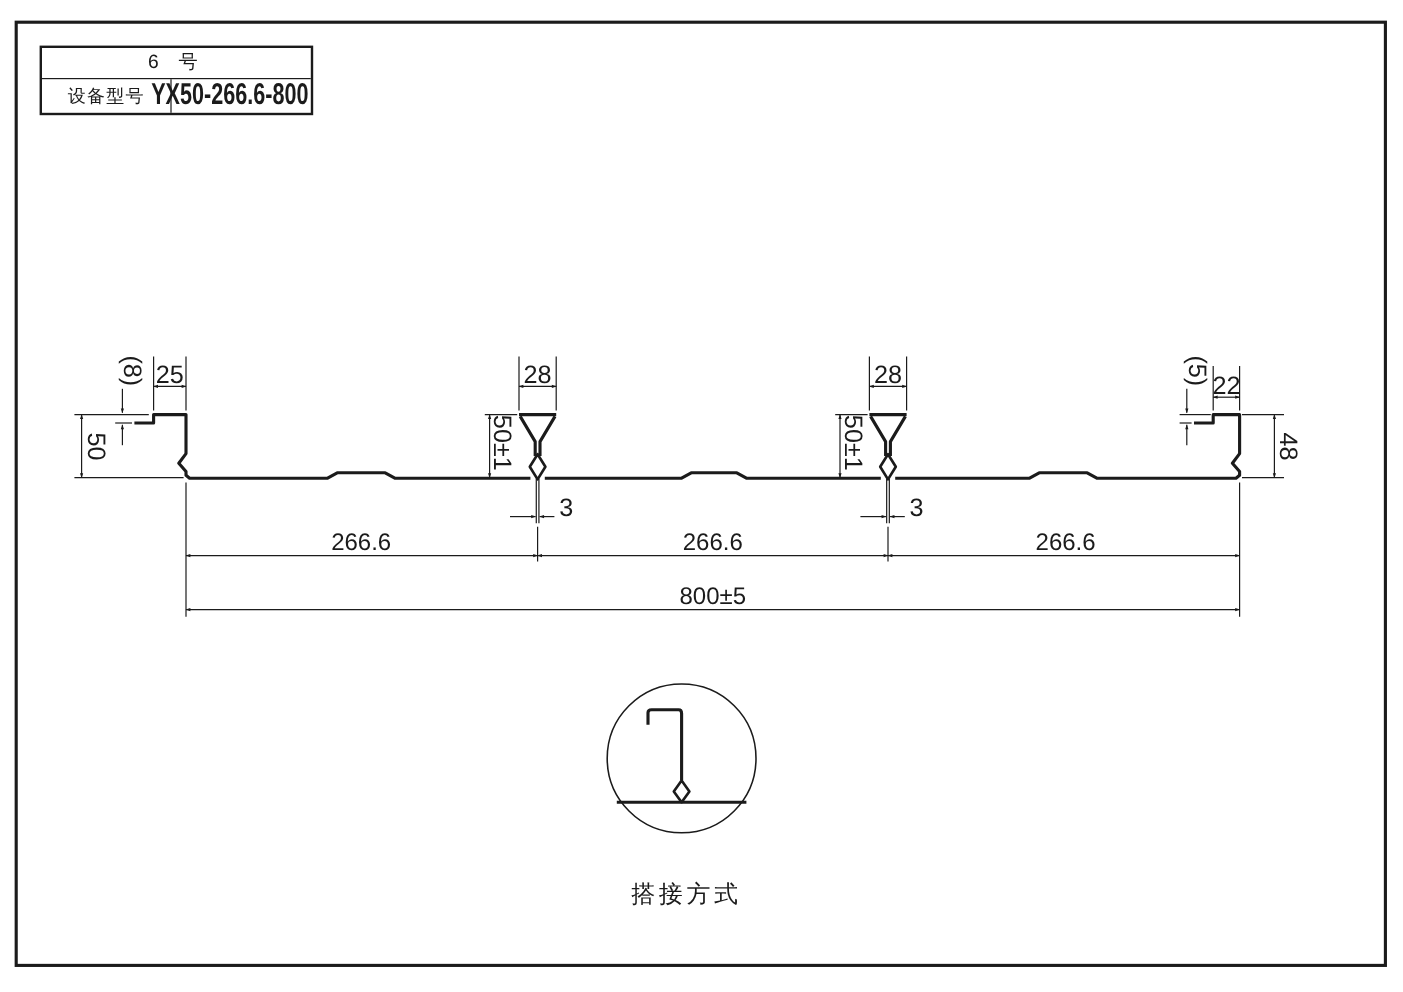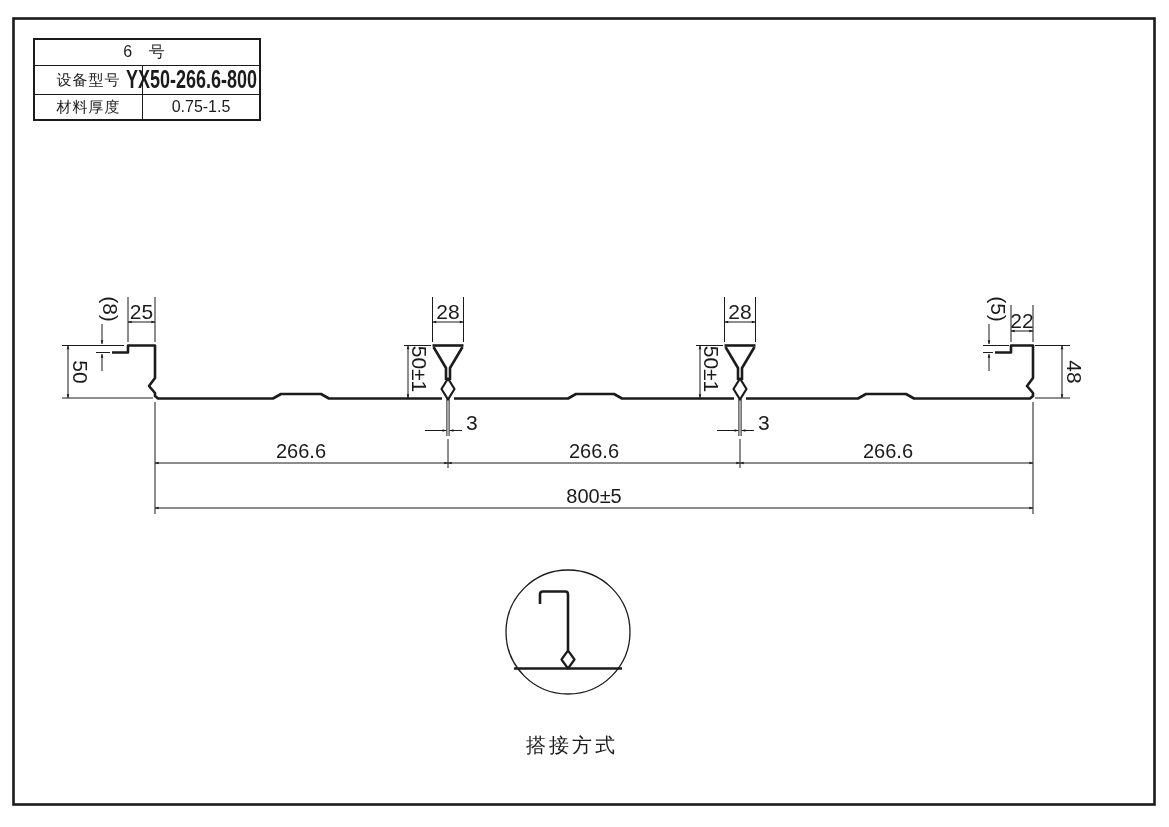--- a/index.html
+++ b/index.html
@@ -154,19 +154,15 @@
   </svg>
 
   <div class="spec-table">
     <div class="t-header">6 号</div>
     <div class="t-row r1">
       <div class="t-label">设备型号</div>
       <div class="t-value model-wrap">
         <span class="model-text">YX50-266.6-800</span>
       </div>
     </div>
-    <div class="t-row r3">
-      <div class="t-label">材料厚度</div>
-      <div class="t-value">0.75-1.5</div>
-    </div>
   </div>
 
 </div>
 
 </body></html>

